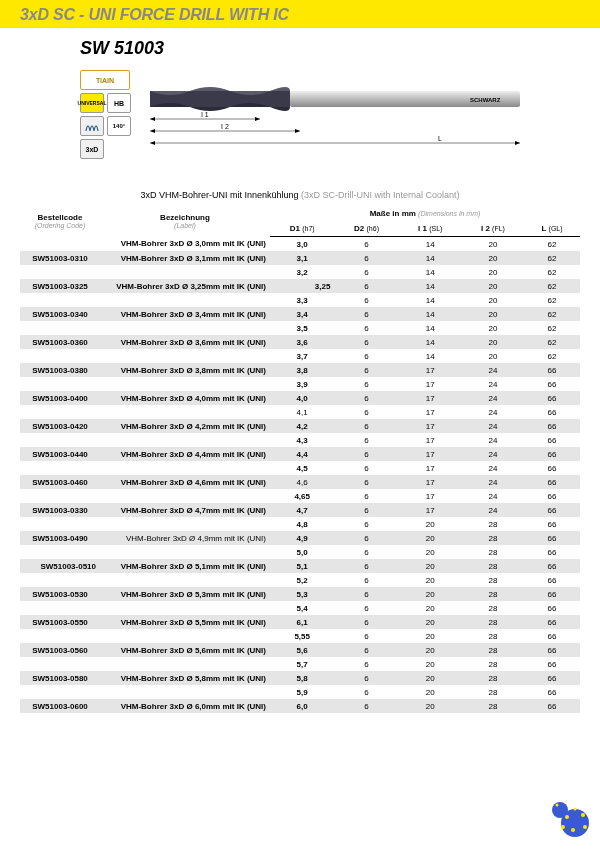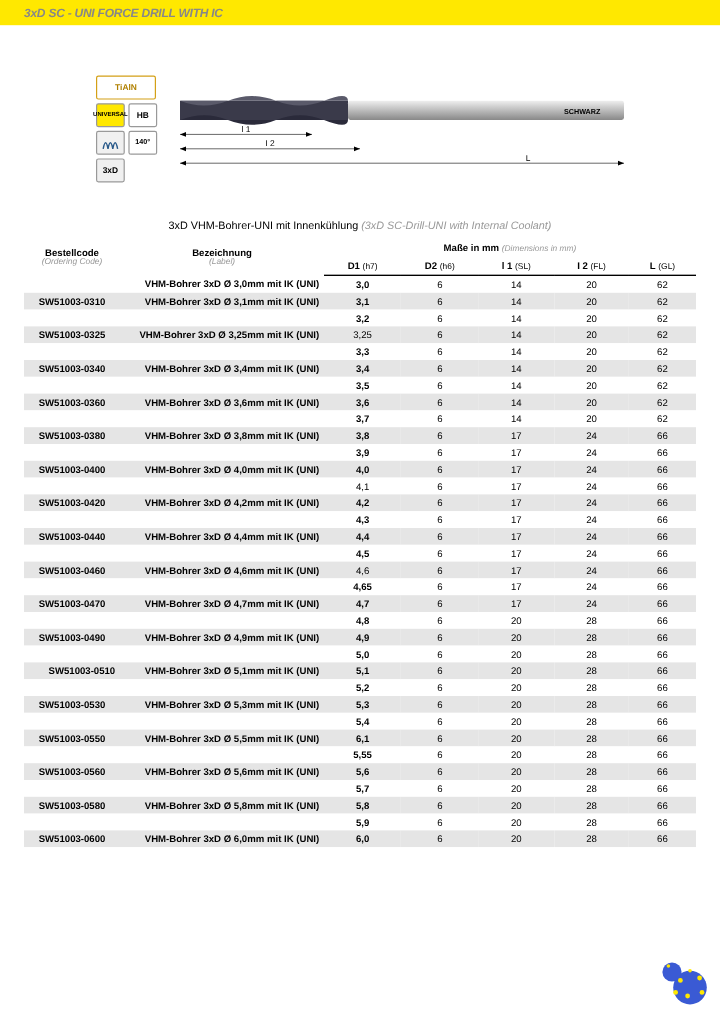--- a/index.html
+++ b/index.html
@@ -1,53 +1,54 @@
 <!DOCTYPE html>
 <html><head>
 <meta charset="utf-8">
 <style>
   * { box-sizing: border-box; margin: 0; padding: 0; }
   body { font-family: Arial, Helvetica, sans-serif; font-size: 9px; width: 600px; background: #fff; color: #000; }
   .header-bar { background: #ffe800; padding: 6px 20px 4px 20px; }
   .title1 { font-weight: bold; font-size: 12px; color: #000; letter-spacing: -0.2px; }
-  .title2 { font-weight: bold; font-style: italic; font-size: 10px; color: #888; letter-spacing: -0.2px; }
+  .title2 { font-weight: bold; font-style: italic; font-size: 16px; color: #888; letter-spacing: -0.2px; }
   .hero { position: relative; padding: 10px 70px 4px 80px; height: 160px; }
   .model { font-family: "Arial Black", Arial; font-weight: 900; font-style: italic; font-size: 18px; }
   .icons { display: flex; flex-direction: column; gap: 3px; position: absolute; left: 80px; top: 42px; }
   .icon-row { display: flex; gap: 3px; }
   .ico { width: 24px; height: 20px; border: 1px solid #999; border-radius: 2px; display: flex; align-items: center; justify-content: center; font-size: 7px; font-weight: bold; }
   .ico.tialn { width: 50px; border-color: #d4a017; color: #b08000; background: #fff; }
   .ico.uni { background: #ffe800; font-size: 5px; }
   .ico.hb { background: #fff; }
   .ico.flute { background: #f0f0f0; }
   .ico.angle { background: #fff; font-size: 6px; }
   .ico.xd { background: #f0f0f0; font-size: 7px; }
   .drill-diagram { position: absolute; left: 150px; top: 45px; width: 380px; height: 80px; }
   .caption { text-align: center; font-size: 9px; margin-top: 2px; padding: 0 40px; }
-  .caption .en { font-style: italic; color: #999; }
+  .caption .en { color: #999; }
   table { width: calc(100% - 40px); margin: 6px 20px 0 20px; border-collapse: collapse; font-size: 8px; }
   th { font-weight: bold; padding: 3px 2px; text-align: center; border-bottom: 1px solid #000; background: #fff; }
   th.grp { border-bottom: none; }
   th .sub { font-style: italic; color: #999; font-weight: normal; display: block; font-size: 7px; }
   th .paren { font-weight: normal; font-size: 7px; }
   td { padding: 2.5px 4px; text-align: center; }
   td.label { text-align: right; }
   td.code { text-align: center; font-weight: bold; }
   tr.rw td { background: #fff; }
   tr.rg td { background: #e5e5e5; }
   .decor { position: fixed; right: 0; bottom: 4px; width: 55px; height: 50px; pointer-events: none; }
 </style>
 </head>
 <body>
 
 <div class="header-bar">
   <div class="title2">3xD SC - UNI FORCE DRILL WITH IC</div>
 </div>
 
 <div class="hero">
+  <div class="model">SW 51003</div>
   <div class="icons">
     <div class="icon-row">
         <div class="ico tialn">TiAlN</div>
       </div>
     <div class="icon-row">
       <div class="ico uni">UNIVERSAL</div>
       <div class="ico hb">HB</div>
     </div>
     <div class="icon-row">
       <div class="ico flute">
@@ -143,21 +144,21 @@
         <td class="label" style="font-weight: bold;"></td>
         <td style="font-weight: bold;">3,2</td>
         <td>6</td>
         <td>14</td>
         <td>20</td>
         <td>62</td>
       </tr>
       <tr class="rg">
         <td class="code" style="font-weight: bold;">SW51003-0325</td>
         <td class="label" style="font-weight: bold;">VHM-Bohrer 3xD Ø 3,25mm mit IK (UNI)</td>
-        <td style="font-weight: normal;">3,25</td>
+        <td style="font-weight: bold; text-align: right;">3,25</td>
         <td>6</td>
         <td>14</td>
         <td>20</td>
         <td>62</td>
       </tr>
       <tr class="rw">
         <td class="code" style="font-weight: bold;"></td>
         <td class="label" style="font-weight: bold;"></td>
         <td style="font-weight: bold;">3,3</td>
         <td>6</td>
@@ -285,40 +286,40 @@
       <tr class="rw">
         <td class="code" style="font-weight: bold;"></td>
         <td class="label" style="font-weight: bold;"></td>
         <td style="font-weight: bold;">4,65</td>
         <td>6</td>
         <td>17</td>
         <td>24</td>
         <td>66</td>
       </tr>
       <tr class="rg">
-        <td class="code" style="font-weight: bold;">SW51003-0470</td>
+        <td class="code" style="font-weight: bold;">SW51003-0330</td>
         <td class="label" style="font-weight: bold;">VHM-Bohrer 3xD Ø 4,7mm mit IK (UNI)</td>
         <td style="font-weight: bold;">4,7</td>
         <td>6</td>
         <td>17</td>
         <td>24</td>
         <td>66</td>
       </tr>
       <tr class="rw">
         <td class="code" style="font-weight: bold;"></td>
         <td class="label" style="font-weight: bold;"></td>
         <td style="font-weight: bold;">4,8</td>
         <td>6</td>
         <td>20</td>
         <td>28</td>
         <td>66</td>
       </tr>
       <tr class="rg">
         <td class="code" style="font-weight: bold;">SW51003-0490</td>
-        <td class="label" style="font-weight: bold;">VHM-Bohrer 3xD Ø 4,9mm mit IK (UNI)</td>
+        <td class="label" style="font-weight: normal;">VHM-Bohrer 3xD Ø 4,9mm mit IK (UNI)</td>
         <td style="font-weight: bold;">4,9</td>
         <td>6</td>
         <td>20</td>
         <td>28</td>
         <td>66</td>
       </tr>
       <tr class="rw">
         <td class="code" style="font-weight: bold;"></td>
         <td class="label" style="font-weight: bold;"></td>
         <td style="font-weight: bold;">5,0</td>

